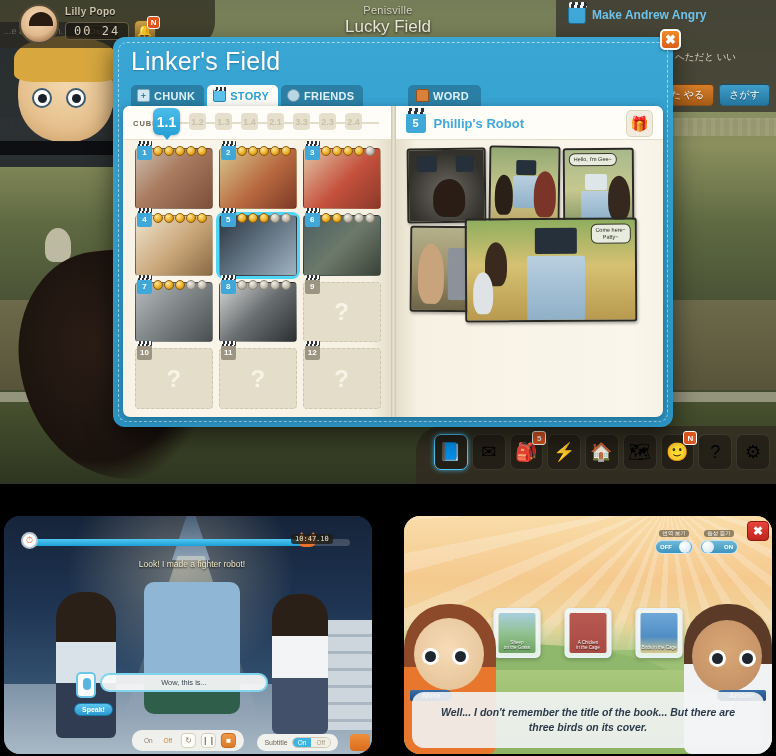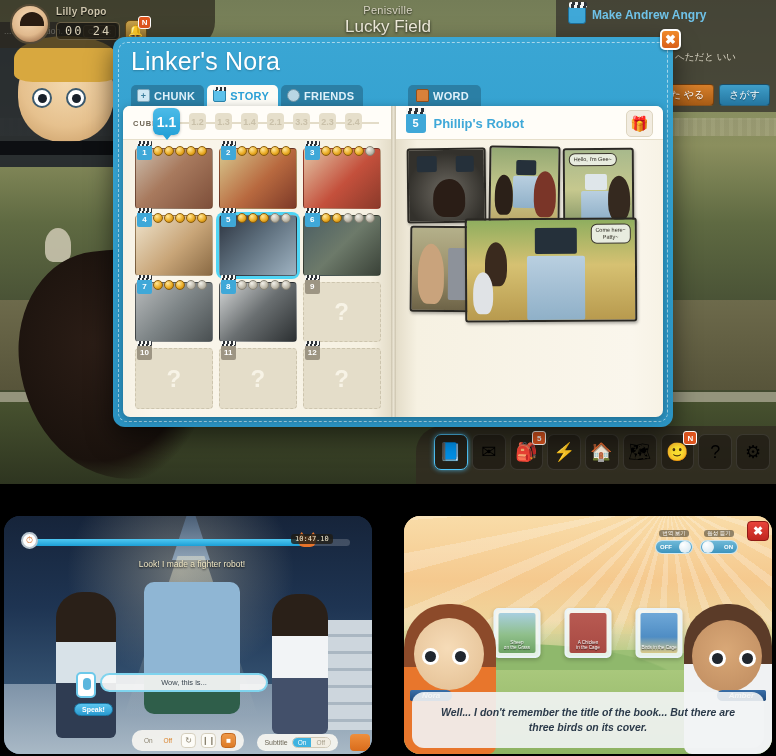--- a/index.html
+++ b/index.html
@@ -46,21 +46,21 @@
   }
   #place-region { font-size: 11px; color: #d7d3c2; letter-spacing: .3px; }
   #place-field { font-size: 17px; color: #f0ecdc; font-weight: normal; margin-top: 1px;
                  text-shadow: 0 1px 3px rgba(0,0,0,.8); }
 
   
   #hud-left {
     position: absolute; left: 0; top: 0; width: 215px; height: 48px;
     background: rgba(44,40,30,.72);
     border-bottom-right-radius: 26px;
-    display: flex; align-items: center; padding-left: 8px;
+    display: flex; align-items: center; padding-left: 17px;
   }
   #hud-avatar {
     width: 40px; height: 40px; border-radius: 50%;
     background: radial-gradient(circle at 45% 35%, #f7d9b6 0%, #e0b98d 55%, #7b4a2c 100%);
     border: 2px solid #554a36; flex: 0 0 auto; margin-left: 2px;
     overflow: hidden; position: relative;
   }
   #hud-avatar::after {
     content: ''; position: absolute; left: 8px; top: 6px; width: 24px; height: 14px;
     background: #2a1c12; border-radius: 12px 12px 0 0;
@@ -647,21 +647,21 @@
         <span class="tb-glyph">?</span>
       </div>
       <div class="tb-item">
         <span class="tb-glyph">⚙</span>
       </div>
     </div>
 </div>
 
 <div id="linkers-book">
   <div id="lb-inner"></div>
-  <div id="lb-title">Linker's Nora</div>
+  <div id="lb-title">Linker's Field</div>
   <div id="lb-close">✖</div>
 
   <div id="lb-tabs">
       <div class="lb-tab">
         <span class="tab-ico chunk"></span>
         <span>CHUNK</span>
       </div>
       <div class="lb-tab active">
         <span class="tab-ico story"></span>
         <span>STORY</span>

